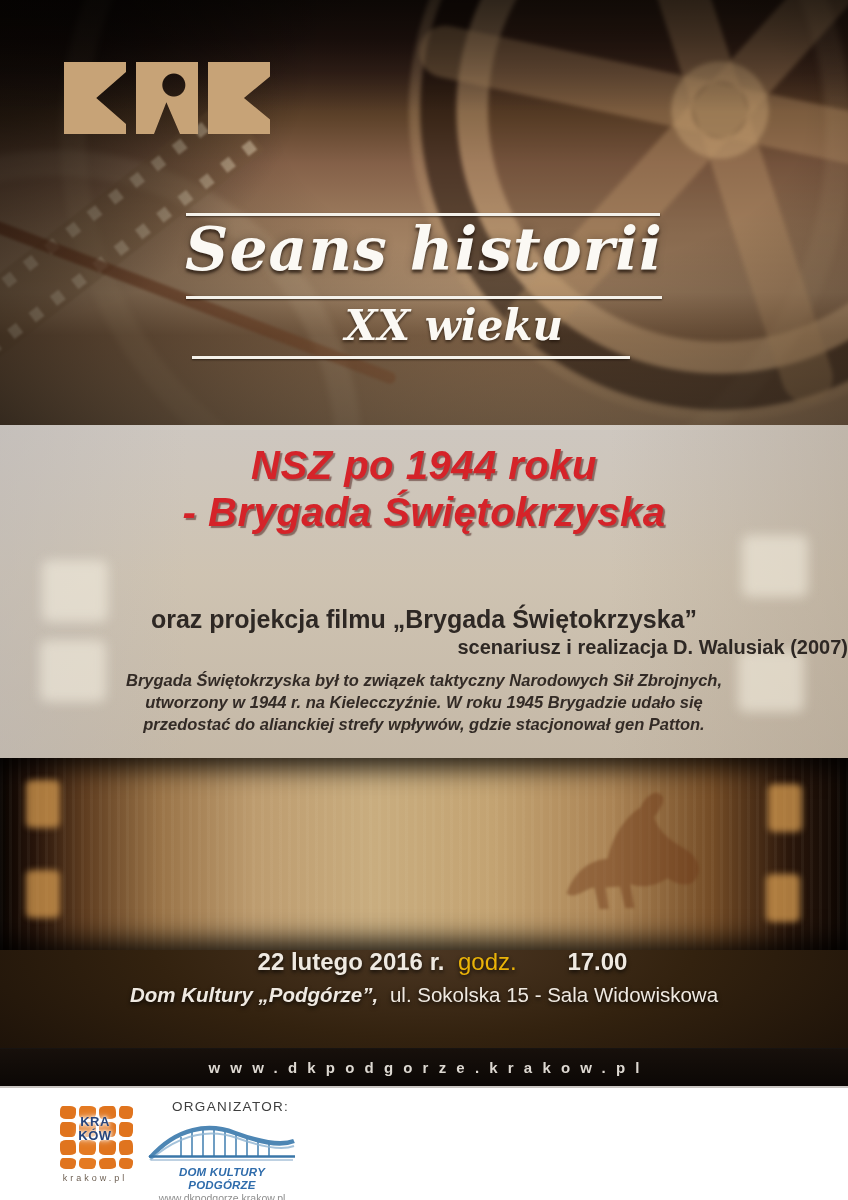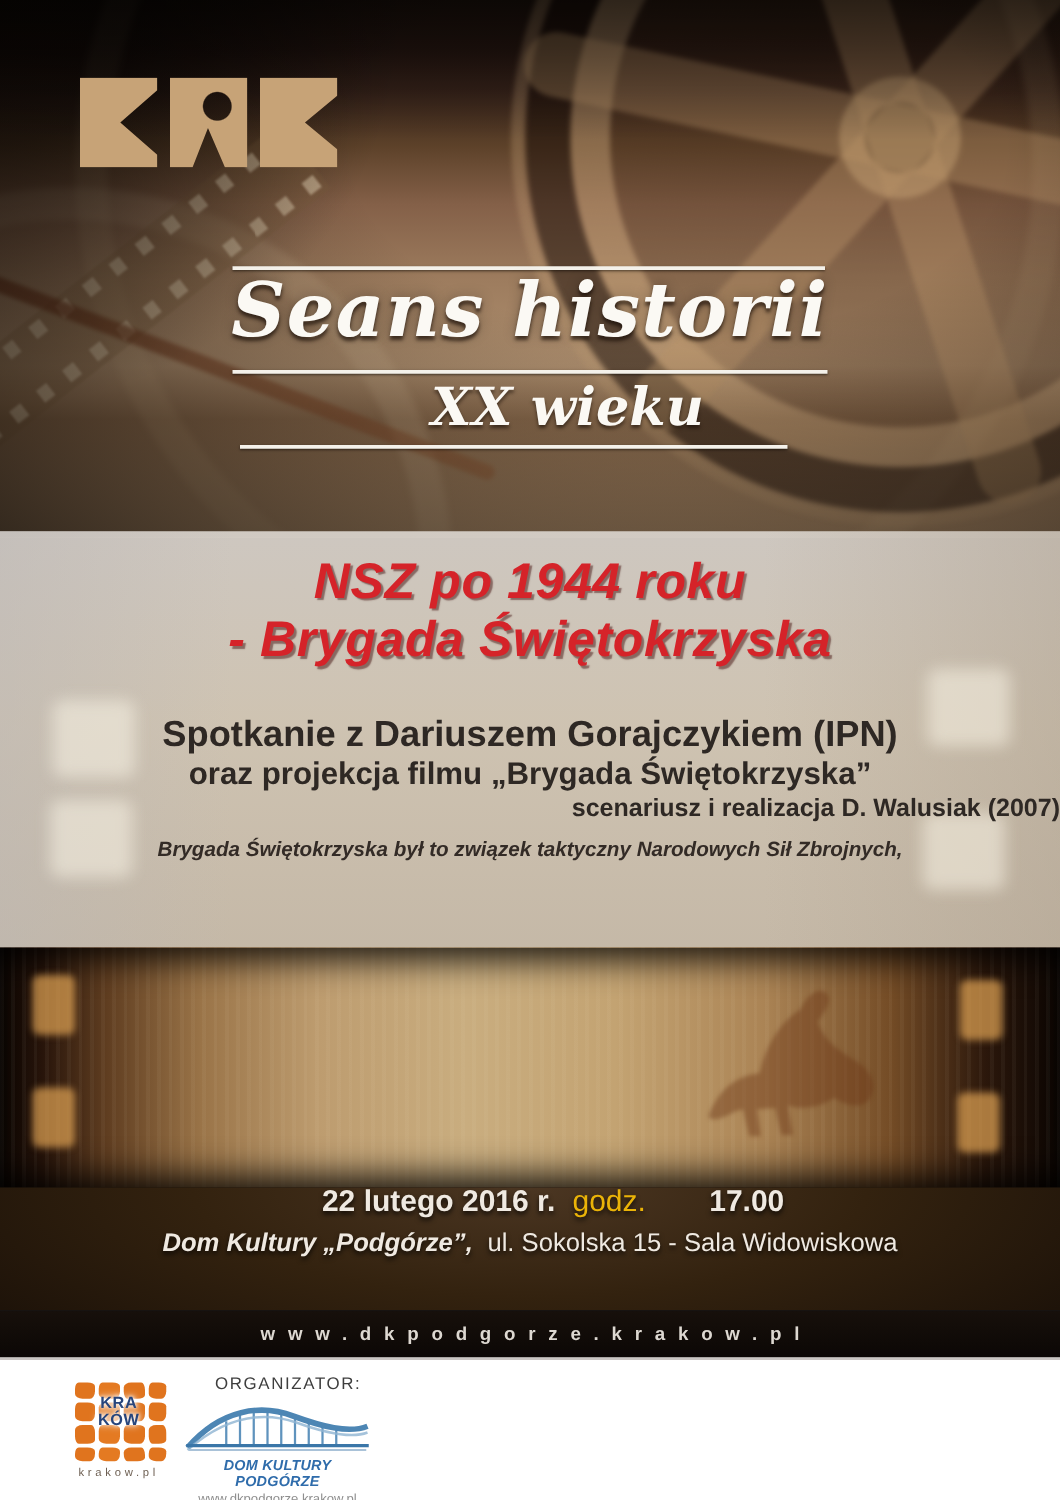--- a/index.html
+++ b/index.html
@@ -208,26 +208,27 @@
 
   <section class="abs band">
     <div class="band-hole bh1"></div>
     <div class="band-hole bh2"></div>
     <div class="band-hole bh3"></div>
     <div class="band-hole bh4"></div>
 
     <p class="band-row red-line red-1">NSZ po 1944 roku</p>
     <p class="band-row red-line red-2">- Brygada Świętokrzyska</p>
 
-    <p class="band-row meet meet-1">Spotkanie z Dariuszem Gorajczykiem (IPN)</p>
     <p class="band-row meet meet-2">oraz projekcja filmu „Brygada Świętokrzyska”</p>
     <p class="band-row meet meet-3">scenariusz i realizacja D. Walusiak (2007)</p>
 
     <div class="band-row desc">
       <div>Brygada Świętokrzyska był to związek taktyczny Narodowych Sił Zbrojnych,</div>
+      <div>utworzony w 1944 r. na Kielecczyźnie. W roku 1945 Brygadzie udało się</div>
+      <div>przedostać do alianckiej strefy wpływów, gdzie stacjonował gen Patton.</div>
     </div>
   </section>
 
   <section class="abs film-frame">
     <div class="frame-hole fh1"></div>
     <div class="frame-hole fh2"></div>
     <div class="frame-hole fh3"></div>
     <div class="frame-hole fh4"></div>
     <svg class="abs deer" width="175" height="165" viewBox="0 0 170 160">
       <path d="M18,118 C26,96 40,86 58,84 C62,64 74,44 90,34 C94,24 104,16 110,22

